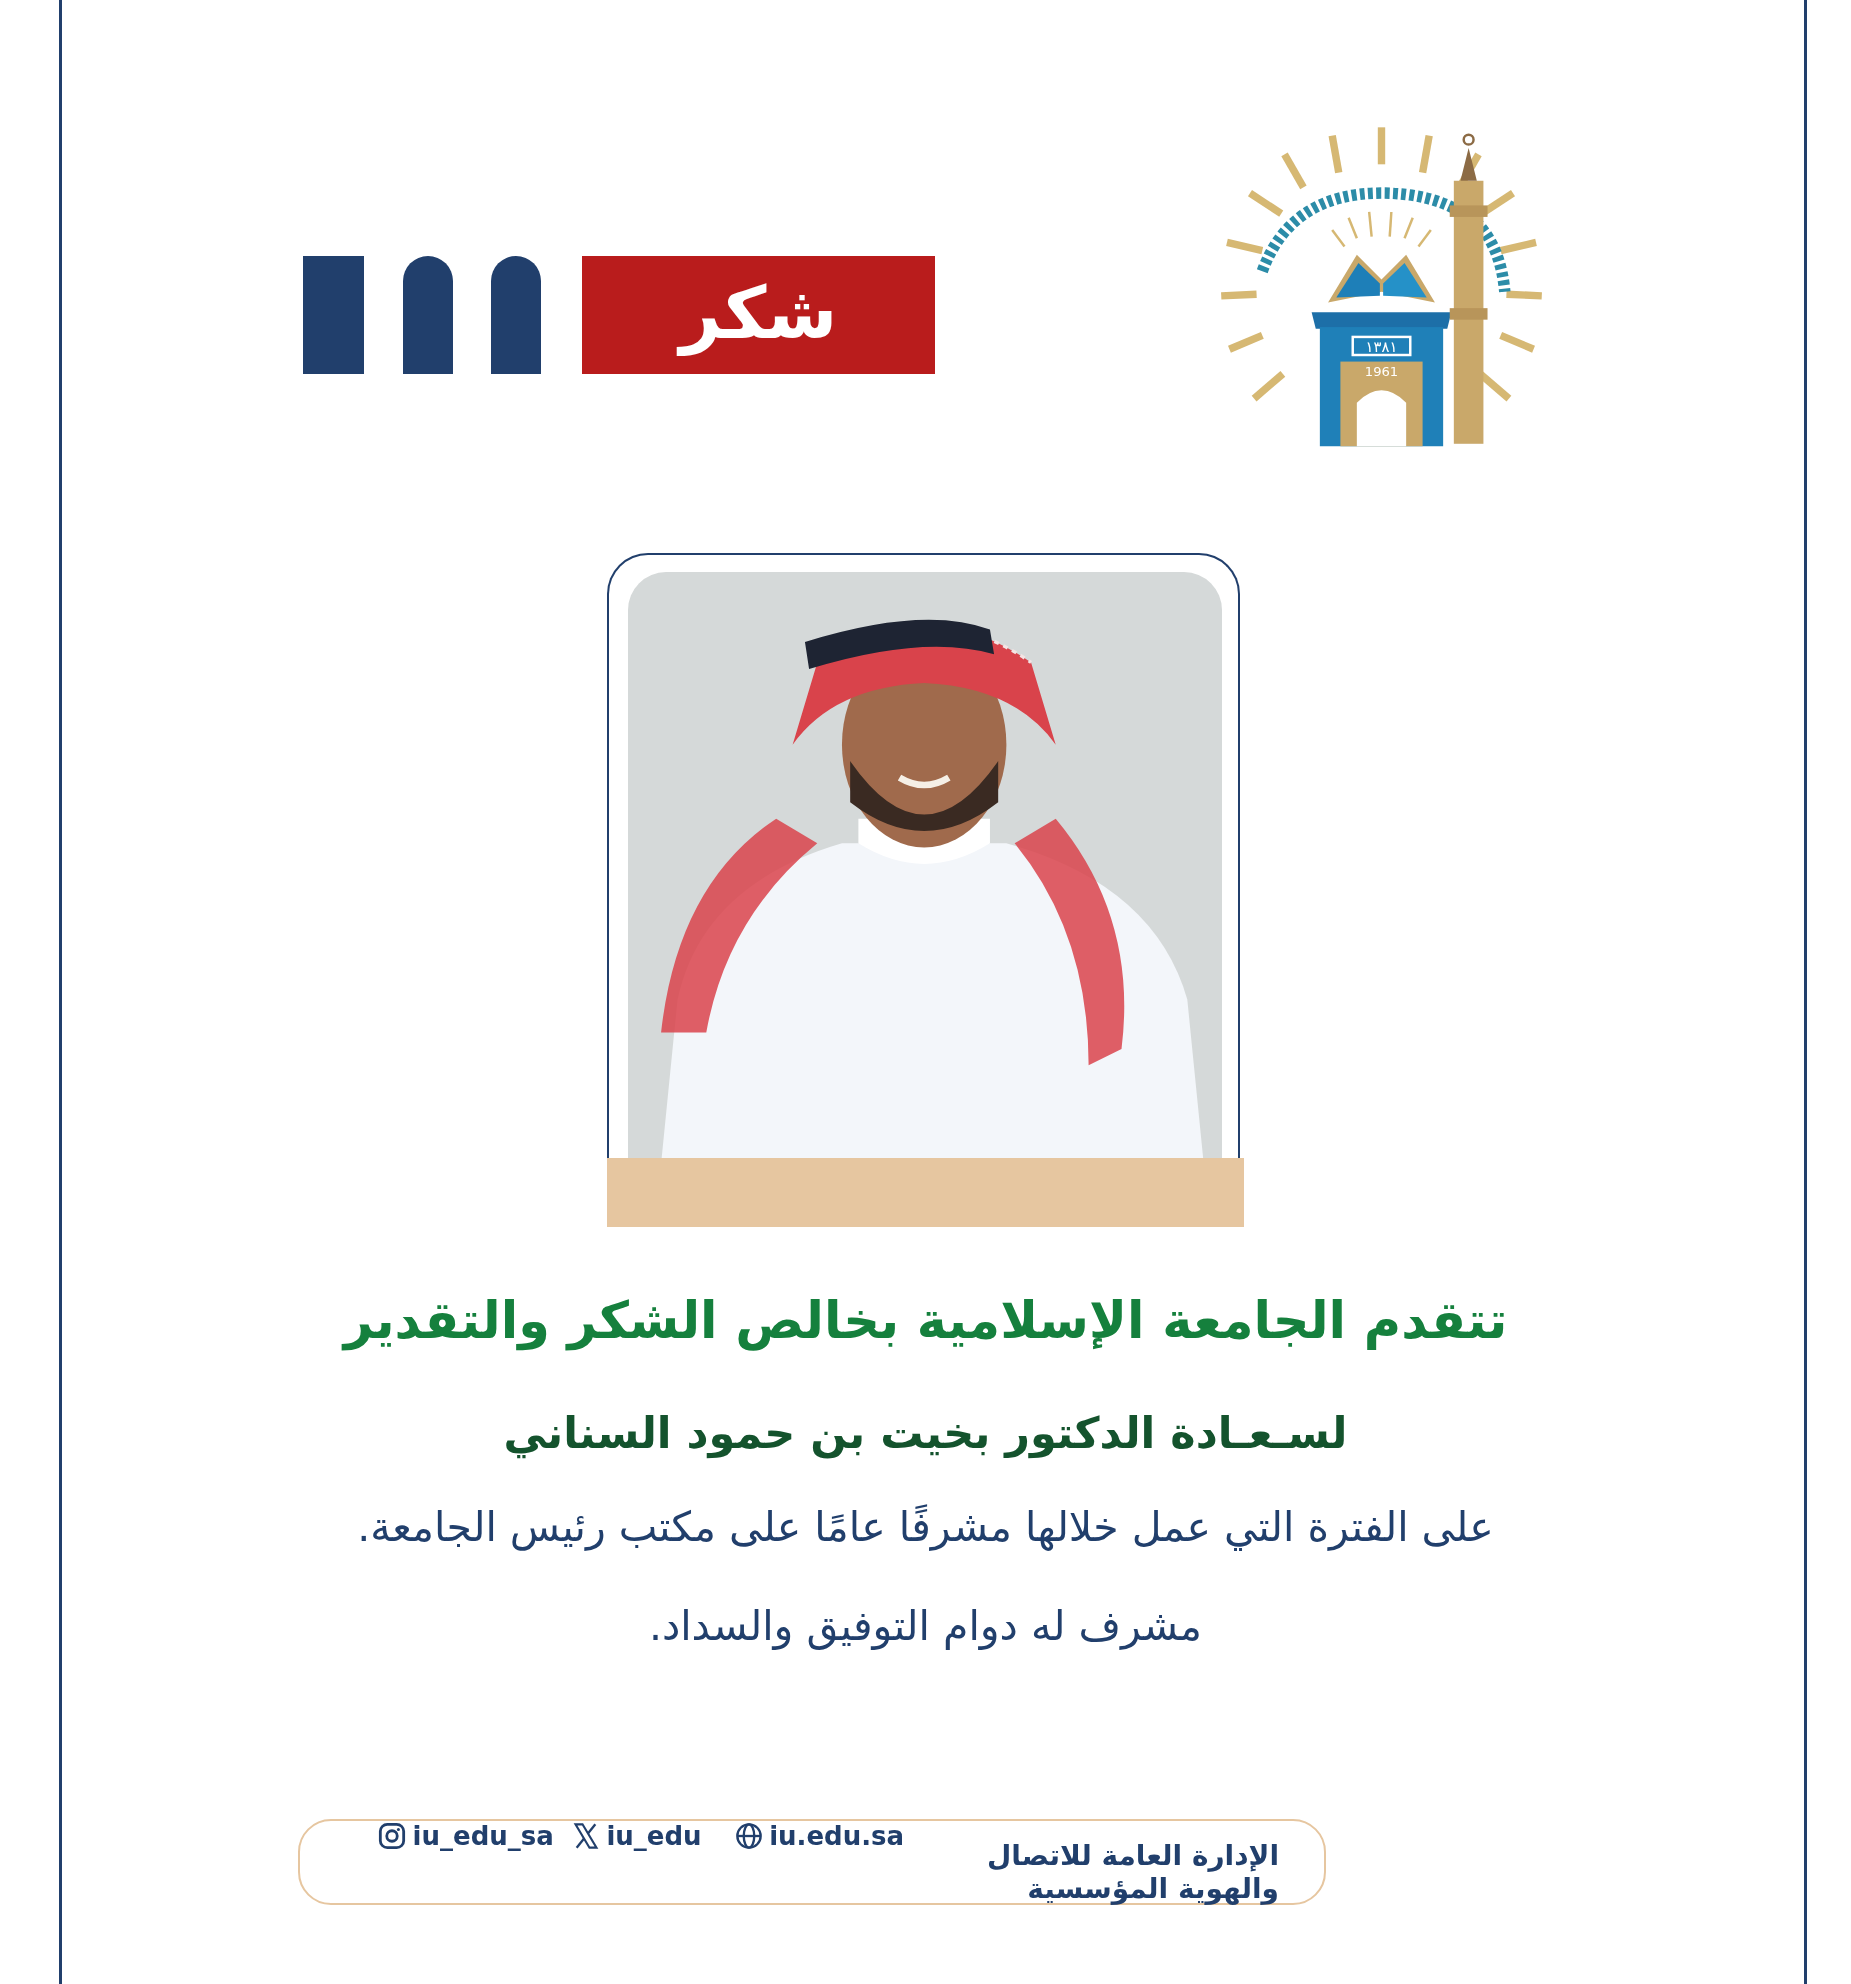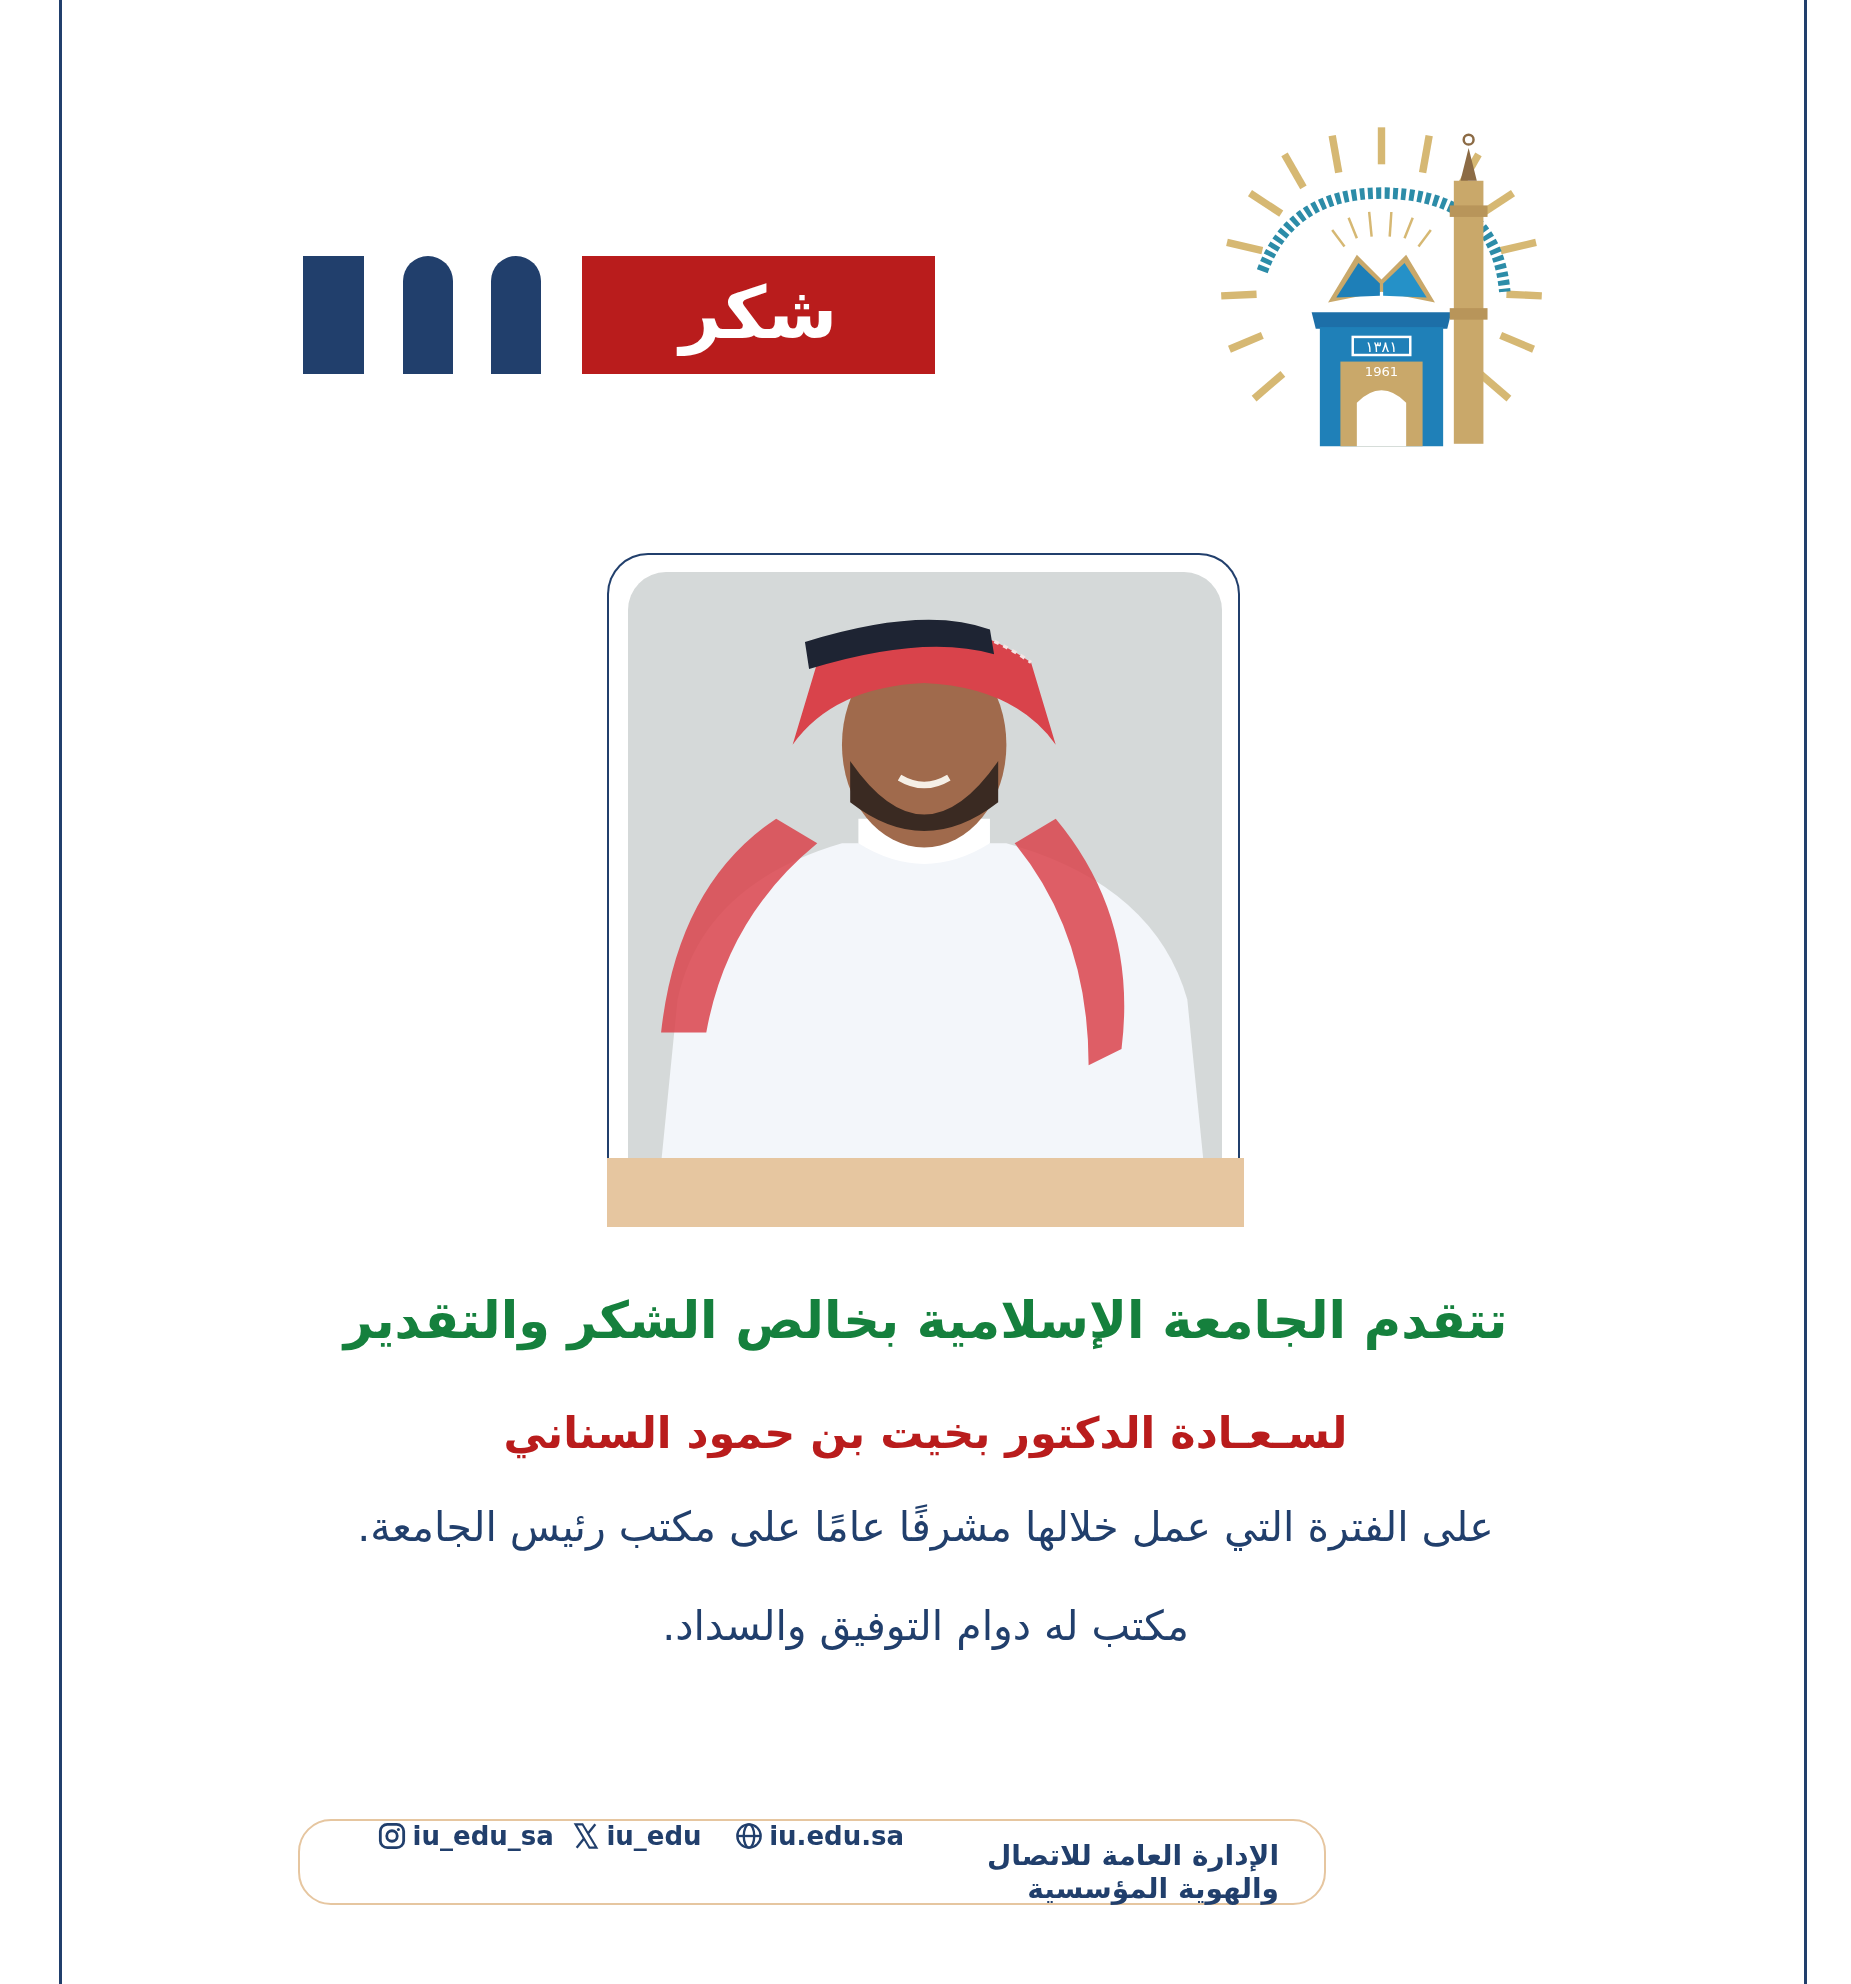--- a/index.html
+++ b/index.html
@@ -34,21 +34,21 @@
     }
     .photo {
       position: absolute; left: 628px; top: 572px; width: 594px; height: 592px;
       background: #D5D9D9; border-radius: 38px 38px 0 0; overflow: hidden;
     }
     .tan-bar { position: absolute; left: 607px; top: 1158px; width: 637px; height: 69px; background: #E6C6A0; }
 
     
     .txt { position: absolute; left: 0; width: 1851px; text-align: center; direction: rtl; }
     .headline { top: 1291px; font-size: 51px; font-weight: bold; color: #15803d; }
-    .subtitle { top: 1408px; font-size: 43px; font-weight: bold; color: #b91c1c; }
+    .subtitle { top: 1408px; font-size: 43px; font-weight: bold; color: #14532d; }
     .body1 { top: 1503px; font-size: 41px; color: #213F6C; }
     .body2 { top: 1602px; font-size: 41px; color: #213F6C; }
 
     
     .pill {
       position: absolute; left: 298px; top: 1819px; width: 1028px; height: 86px;
       border: 2.5px solid #E6C6A0; border-radius: 33px;
     }
     .dept {
       position: absolute; left: 905px; top: 1839px; width: 567px; text-align: right; direction: rtl;
@@ -146,21 +146,21 @@
     <path d="M230 110 Q 360 20 490 110" fill="none" stroke="#F4E4E4" stroke-width="4" stroke-dasharray="6 6"></path>
 
     <path d="M215 85 Q 360 40 440 70 L445 100 Q 360 75 220 118 Z" fill="#1E2433"></path>
   </svg>
 </div>
 <div class="tan-bar"></div>
 
 <div class="txt headline">تتقدم الجامعة الإسلامية بخالص الشكر والتقدير</div>
 <div class="txt subtitle">لسـعـادة الدكتور بخيت بن حمود السناني</div>
 <div class="txt body1">على الفترة التي عمل خلالها مشرفًا عامًا على مكتب رئيس الجامعة.</div>
-<div class="txt body2">مكتب له دوام التوفيق والسداد.</div>
+<div class="txt body2">مشرف له دوام التوفيق والسداد.</div>
 
 <div class="pill"></div>
 <div class="dept">
   <span class="dept-inner" style="right:193px;">الإدارة العامة للاتصال والهوية المؤسسية</span>
 </div>
 <div class="socials">
   <div class="social-item">
     <svg viewBox="0 0 24 24">
       <rect x="2" y="2" width="20" height="20" rx="6" fill="none" stroke="#213F6C" stroke-width="2.4"></rect>
       <circle cx="12" cy="12" r="4.5" fill="none" stroke="#213F6C" stroke-width="2.4"></circle>

